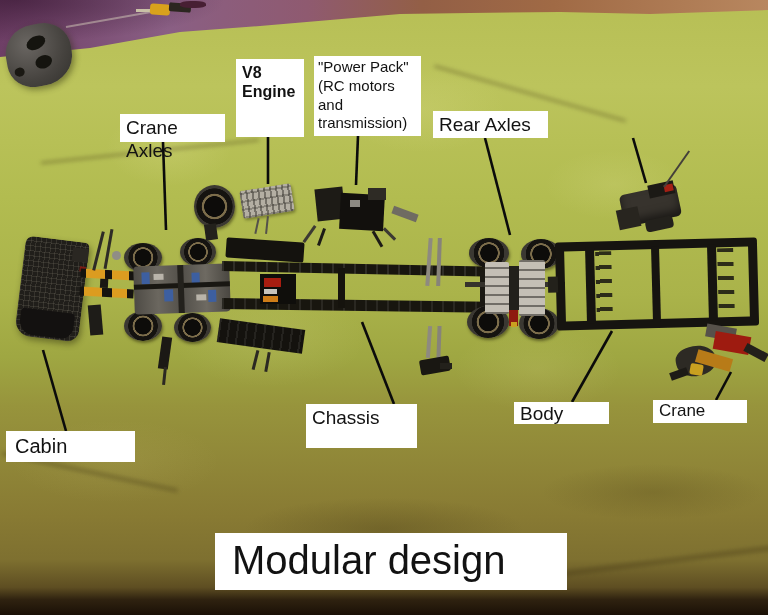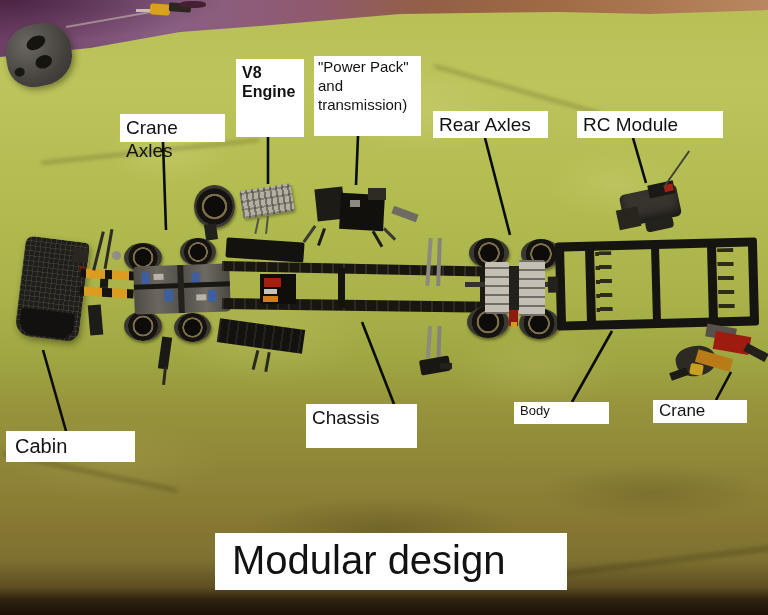--- a/index.html
+++ b/index.html
@@ -202,31 +202,31 @@
 
   <div class="label" style="left:120px;top:114px;width:105px;height:28px;">Crane Axles</div>
 
   <div class="label" style="left:236px;top:59px;width:68px;height:78px;font-size:16px;line-height:1.2;padding-top:4px;font-weight:bold;">
     <span>V8</span>
     <span>Engine</span>
   </div>
 
   <div class="label" style="left:314px;top:56px;width:107px;height:80px;font-size:15px;line-height:1.25;padding:2px 0 0 4px;">
     <span>"Power Pack"</span>
+    <span>(RC motors</span>
     <span>and</span>
     <span>transmission)</span>
   </div>
 
   <div class="label" style="left:433px;top:111px;width:115px;height:27px;">Rear Axles</div>
 
-  <div class="label" style="left:577px;top:111px;width:146px;height:27px;">RC Module</div>
 
   <div class="label" style="left:6px;top:431px;width:129px;height:31px;font-size:20px;padding-left:9px;">Cabin</div>
 
   <div class="label" style="left:306px;top:404px;width:111px;height:44px;">Chassis</div>
 
-  <div class="label" style="left:514px;top:402px;width:95px;height:22px;font-size:13px;padding-top:1px;">Body</div>
+  <div class="label" style="left:514px;top:402px;width:95px;height:22px;font-size:19px;padding-top:1px;">Body</div>
 
   <div class="label" style="left:653px;top:400px;width:94px;height:23px;font-size:17px;padding-top:1px;">Crane</div>
 
   <div class="label" style="left:215px;top:533px;width:352px;height:57px;font-size:40px;padding:3px 0 0 17px;">Modular design</div>
 
 </div>
 
 </body></html>

